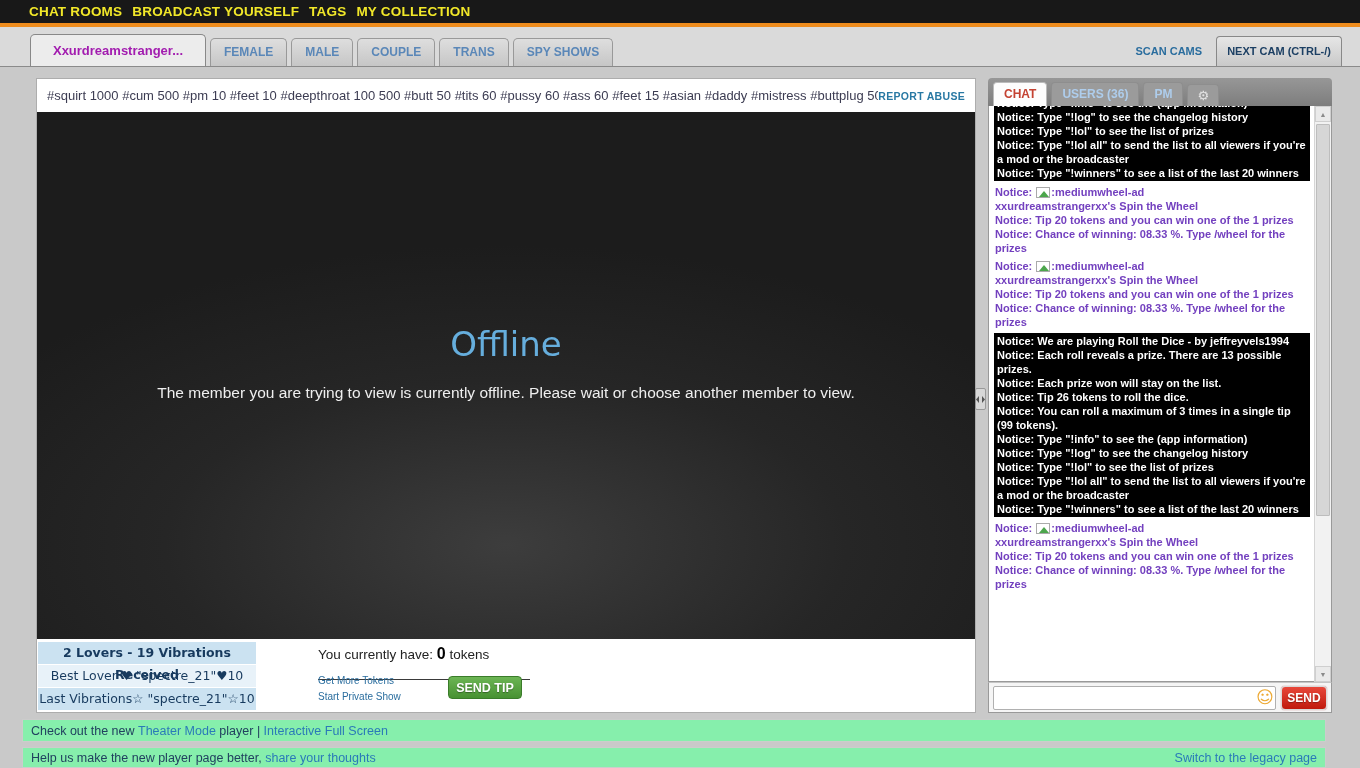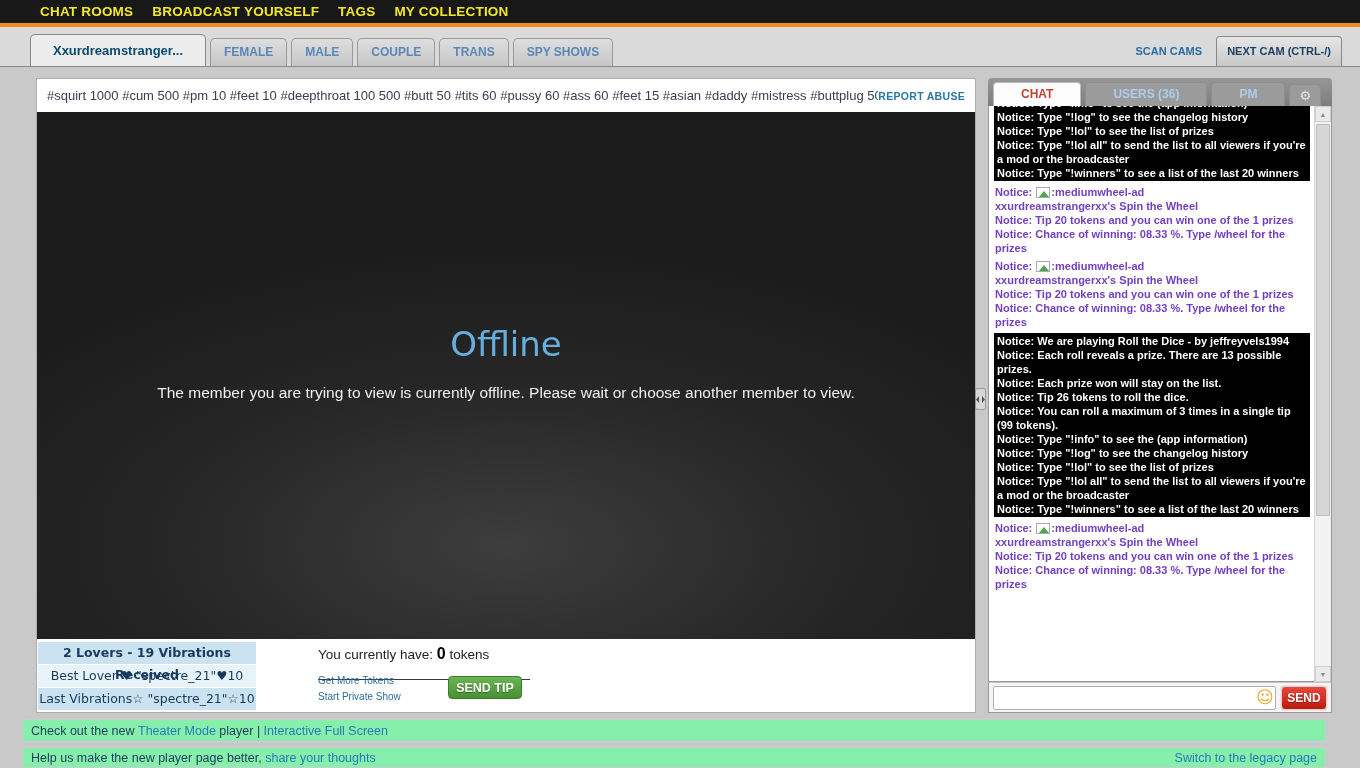--- a/index.html
+++ b/index.html
@@ -1,32 +1,32 @@
 <!DOCTYPE html>
 <html><head>
 <meta charset="utf-8">
 <style>
   * { margin:0; padding:0; box-sizing:border-box; }
   html,body { width:1360px; height:768px; overflow:hidden; }
   body { background:#c9c9c9; font-family:"Liberation Sans", sans-serif; position:relative; }
 
   
   .topnav { position:absolute; left:0; top:0; width:1360px; height:23px; background:#181818;
-            display:flex; align-items:center; padding-left:40px; gap:19px; }
+            display:flex; align-items:center; padding-left:29px; gap:10px; }
   .topnav span { color:#f2e829; font-weight:bold; font-size:13.5px; letter-spacing:.2px; cursor:pointer; }
   .orange-bar { position:absolute; left:0; top:23px; width:1360px; height:4px; background:#ee8c1d; }
 
   
   .tabstrip { position:absolute; left:0; top:27px; width:1360px; height:40px; background:#dadada;
               border-bottom:1px solid #8a8a8a; }
   .tabs-left { position:absolute; left:30px; bottom:0; display:flex; align-items:flex-end; gap:4px; }
   .tab { border:1px solid #999; border-bottom:none; border-radius:5px 5px 0 0;
          background:linear-gradient(#dedede,#c6c6c6); color:#5a87b8; font-weight:bold;
          font-size:12px; padding:6px 13px 7px; cursor:pointer; white-space:nowrap; }
-  .tab.room { background:#ececec; border-color:#888; color:#0c4a6e; font-size:13px;
+  .tab.room { background:#ececec; border-color:#888; color:#a21caf; font-size:13px;
               padding:8px 16px 8px; min-width:176px; text-align:center; }
   .tab.followed { background:#f8edcb; border-color:#777; color:#1c3f63; padding:7px 14px 7px;
                   display:flex; align-items:center; gap:7px; }
   .tab.followed .arr { font-size:9px; color:#1c3f63; }
   .tabs-right { position:absolute; right:18px; bottom:0; display:flex; align-items:flex-end; gap:14px; }
   .scan { color:#2a6d9e; font-weight:bold; font-size:11px; padding-bottom:9px; cursor:pointer; }
   .nextcam { border:1px solid #888; border-bottom:none; border-radius:4px 4px 0 0;
              background:linear-gradient(#e6e6e6,#c9c9c9); color:#1c3f63; font-weight:bold;
              font-size:11px; padding:8px 10px 9px; cursor:pointer; }
 
@@ -59,21 +59,21 @@
   
   .divider-handle { position:absolute; left:975px; top:388px; width:11px; height:22px;
                     background:#d7d7d7; border:1px solid #999; border-radius:2px; cursor:col-resize;
                     display:flex; align-items:center; justify-content:center; }
   .divider-handle svg { display:block; }
 
   
   .chat-panel { position:absolute; left:988px; top:78px; width:344px; height:635px; }
   .chat-header { height:28px; background:linear-gradient(#979797,#7d7d7d); border-radius:4px 4px 0 0;
                  display:flex; align-items:flex-end; padding-left:5px; gap:4px; }
-  .ctab { border-radius:4px 4px 0 0; font-weight:bold; font-size:12px; padding:4px 27px 5px;
+  .ctab { border-radius:4px 4px 0 0; font-weight:bold; font-size:12px; padding:4px 10px 5px;
           cursor:pointer; background:#9b9b9b; color:#aecdec; border:1px solid #8e8e8e; border-bottom:none; }
   .ctab.active { background:#fdfdfd; color:#c44232; border-color:#bbb; }
   .ctab.gear { color:#e3e3e3; font-family:"DejaVu Sans", sans-serif; font-size:13px; padding:3px 9px 3px; }
   .chat-body { position:absolute; top:28px; left:0; right:0; bottom:31px; background:#fff;
                border:1px solid #999; border-top:none; overflow:hidden; padding:3px 21px 0 5px; }
   .msg-block { margin-bottom:4px; font-family:"Liberation Sans", sans-serif; font-weight:bold;
                font-size:11px; line-height:14px; }
   .msg-block.highlight { background:#000; color:#fff; padding:1px 3px; }
   .msg-block.wheel { color:#7340bf; padding:0 1px; }
   .chat-body .msg-block:first-child { margin-top:-14px; }

